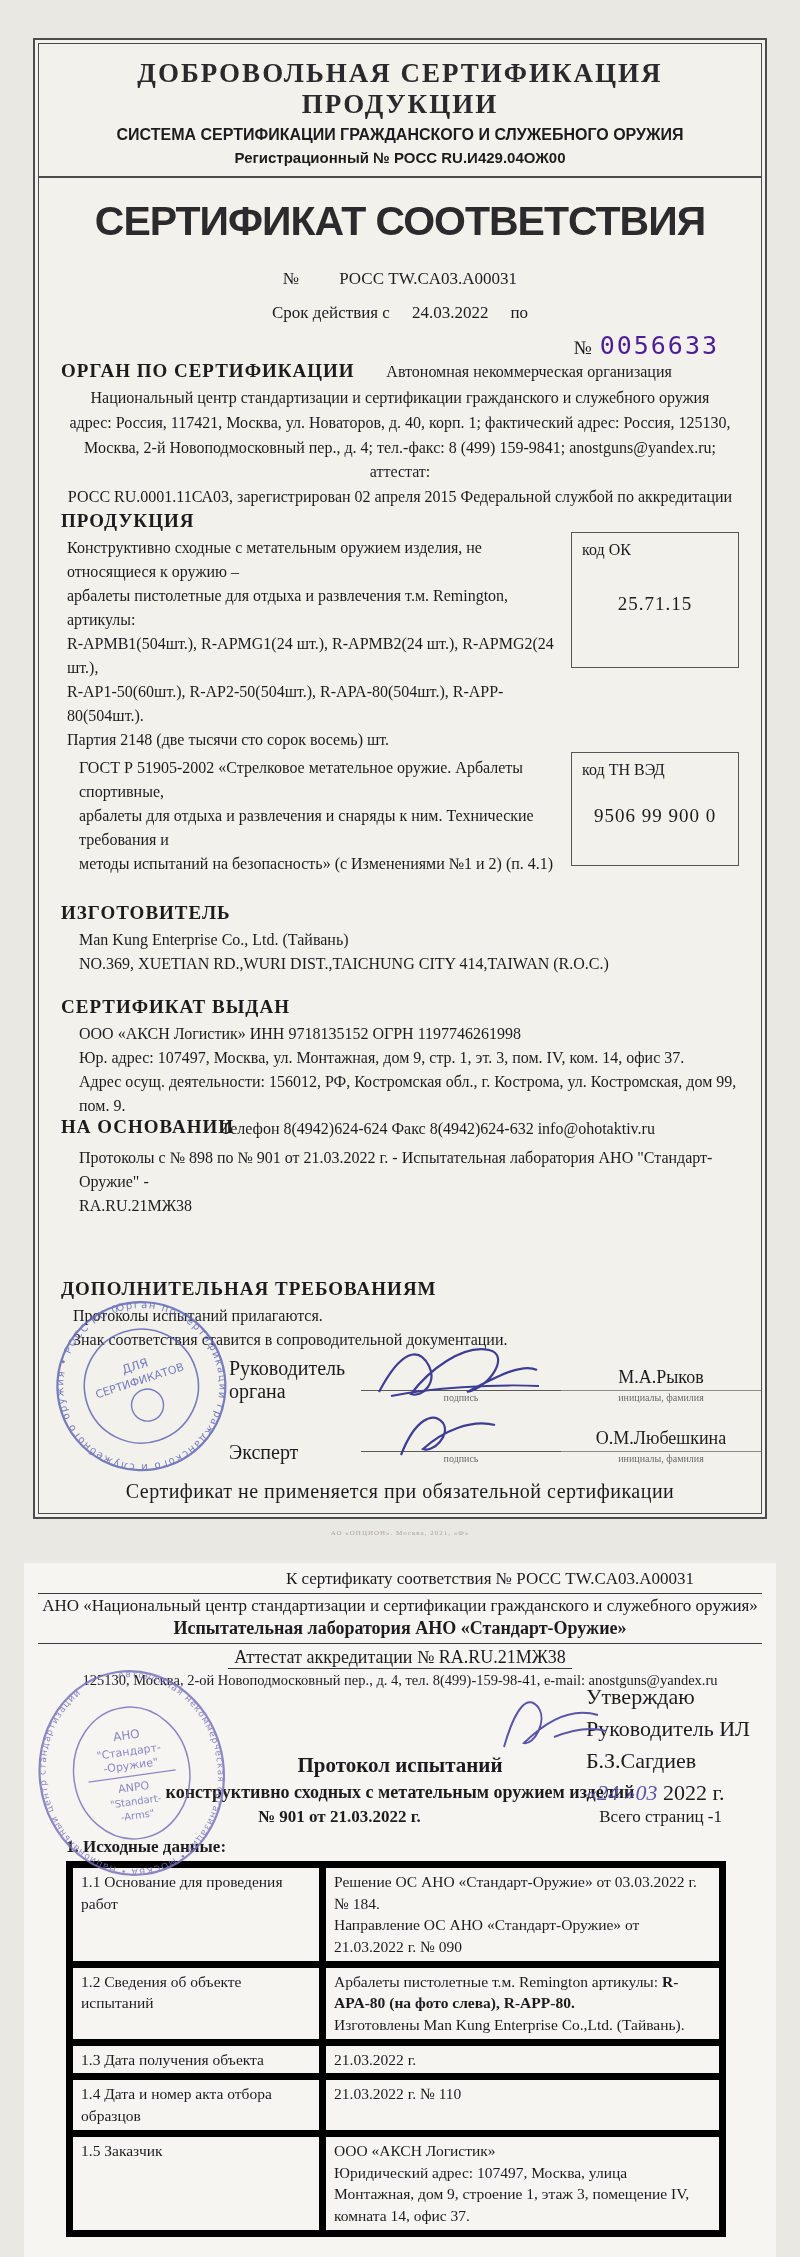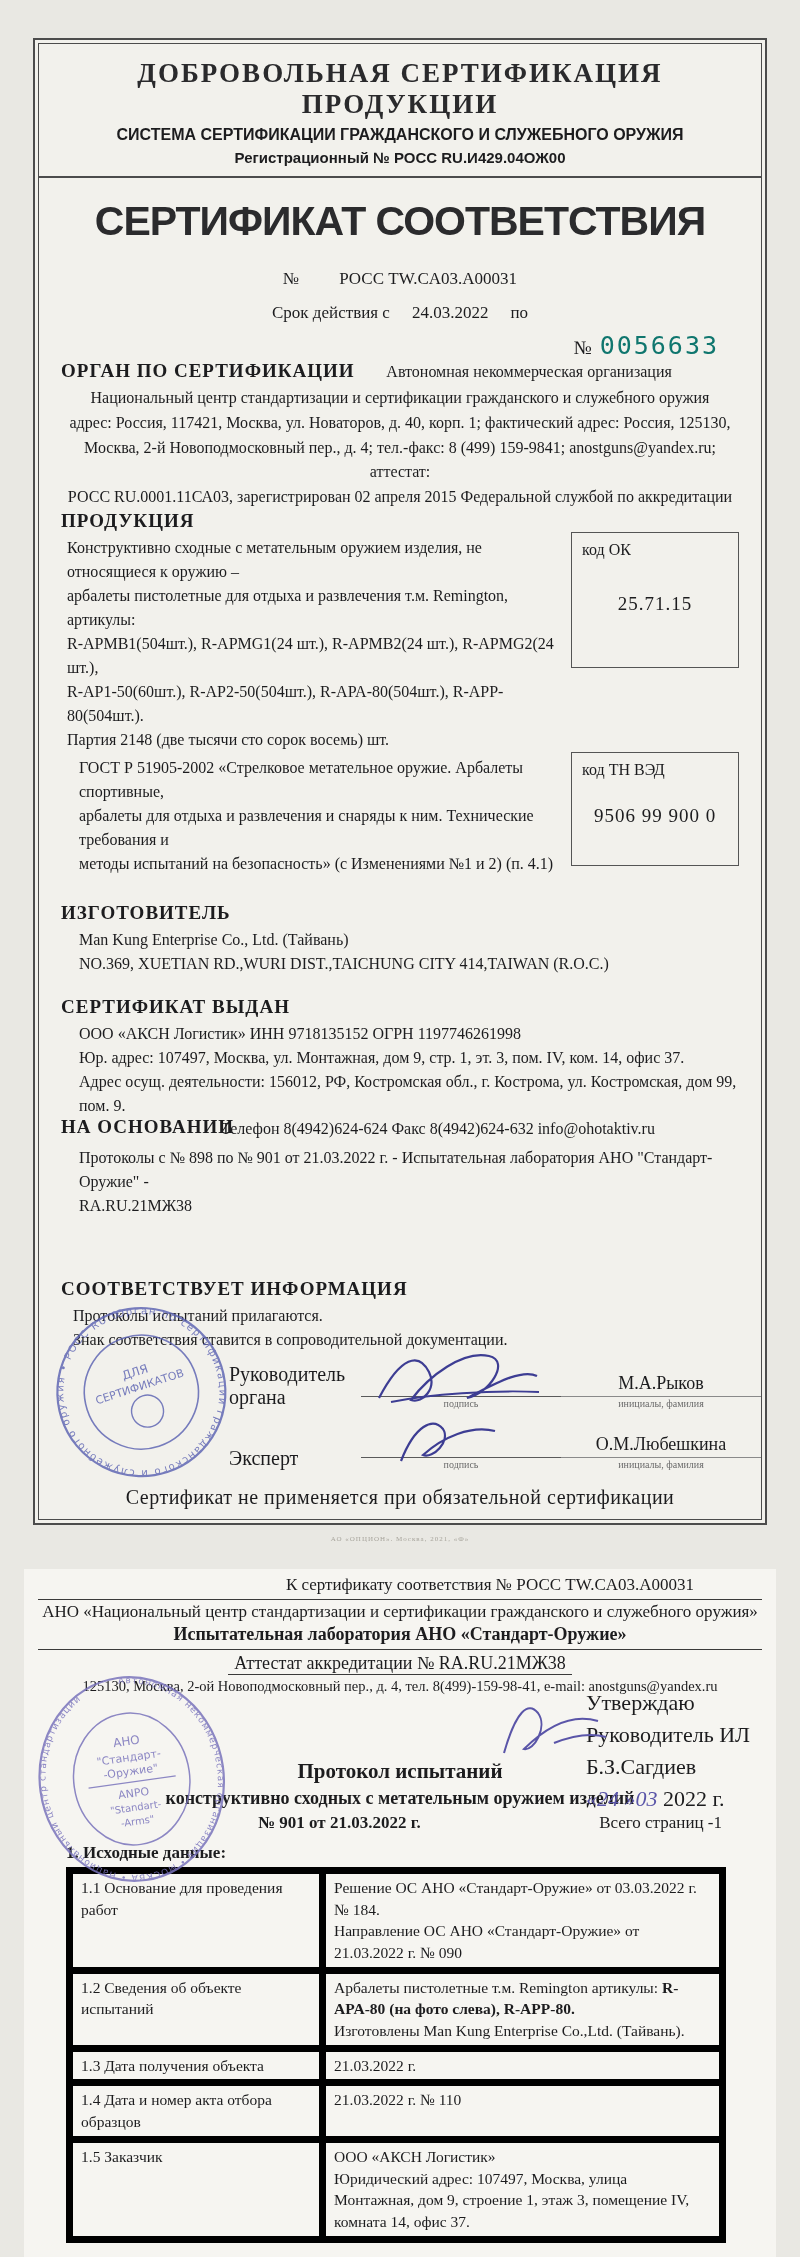--- a/index.html
+++ b/index.html
@@ -10,33 +10,33 @@
   .cert-inner{border:1px solid #4c4c4c;padding:0 0 10px 0;position:relative;}
   .cert-top{padding:14px 10px 10px;border-bottom:2px solid #4c4c4c;text-align:center;}
   .cert-top-line1{font-family:"Liberation Serif",serif;font-weight:bold;font-size:27px;letter-spacing:2px;color:#2a2a2c;}
   .cert-top-line2{font-family:"Liberation Sans",sans-serif;font-weight:bold;font-size:16px;margin-top:6px;}
   .cert-top-line3{font-family:"Liberation Sans",sans-serif;font-weight:bold;font-size:15px;margin-top:5px;}
   .cert-title{font-family:"Liberation Sans",sans-serif;font-weight:bold;font-size:41px;letter-spacing:-1px;text-align:center;margin-top:20px;color:#2b2b2d;}
   .cert-no-row{display:flex;justify-content:center;gap:40px;font-size:17px;margin-top:24px;}
   .cert-validity{display:flex;justify-content:center;gap:22px;font-size:17px;margin-top:14px;}
   .blank-no{display:flex;justify-content:flex-end;align-items:baseline;gap:8px;padding-right:42px;margin-top:8px;}
   .blank-no .nsign{font-size:19px;}
-  .blank-no .digits{font-family:"DejaVu Sans Mono",monospace;font-size:25px;color:#0f766e;letter-spacing:2px;}
+  .blank-no .digits{font-family:"DejaVu Sans Mono",monospace;font-size:25px;color:#4c1d95;letter-spacing:2px;}
   .sec{padding:0 22px;position:relative;}
   .sec-heading{font-weight:bold;font-size:19px;letter-spacing:1px;}
   .sec-sub{font-size:16px;font-weight:normal;letter-spacing:0;margin-left:26px;}
   .center-lines{text-align:center;font-size:16px;line-height:1.55;margin-top:4px;}
   .twocol{display:grid;grid-template-columns:1fr 168px;column-gap:14px;align-items:start;}
   .body-lines{font-size:16px;line-height:1.5;margin-top:4px;padding-left:6px;}
   .code-box{border:1px solid #555;min-height:118px;padding:8px 10px;font-size:16px;background:transparent;}
   .code-box .cb-label{font-size:16px;}
   .code-box .cb-value{text-align:center;font-size:19px;margin-top:34px;letter-spacing:1px;}
   .phone-row{font-size:16px;padding-left:160px;margin-top:2px;}
   .overlap-heading{position:absolute;left:22px;top:-4px;font-weight:bold;font-size:19px;letter-spacing:1px;}
-  .sig-block{display:grid;grid-template-columns:300px 200px 200px;align-items:end;margin-top:6px;padding:0 22px;}
+  .sig-block{display:grid;grid-template-columns:300px 200px 200px;align-items:end;padding:0 22px;}
   .sig-label{font-size:20px;}
   .sig-line{border-bottom:1px solid #5a5a5a;position:relative;height:38px;}
   .sig-caption{font-size:10px;color:#6b6b6b;text-align:center;margin-top:1px;}
   .sig-name{font-size:18px;text-align:center;border-bottom:1px solid #8a8a8a;padding-bottom:2px;}
   .cert-footer{font-size:20px;text-align:center;margin-top:16px;letter-spacing:.5px;}
   .print-note{text-align:center;font-size:7px;color:#a7a49c;margin-top:10px;letter-spacing:1px;}
   .stamp1{position:absolute;left:8px;bottom:28px;opacity:.82;transform:rotate(-18deg);}
   .sig-svg{position:absolute;left:10px;bottom:-12px;}
   
   .proto{width:724px;margin:0 auto;margin-top:26px;background:#f6f5f1;padding:6px 14px 40px;position:relative;}
@@ -155,21 +155,21 @@
   <div class="sec" style="position:relative;margin-top:2px;">
     <div class="overlap-heading">НА ОСНОВАНИИ</div>
     <div class="phone-row">Телефон 8(4942)624-624      Факс 8(4942)624-632       info@ohotaktiv.ru</div>
     <div class="body-lines" style="padding-left:18px;margin-top:8px;">
       <div>Протоколы с  № 898 по № 901 от 21.03.2022 г. - Испытательная лаборатория АНО "Стандарт-Оружие" -</div>
       <div>RA.RU.21МЖ38</div>
     </div>
   </div>
 
   <div class="sec" style="margin-top:60px;">
-    <div class="sec-heading">СООТВЕТСТВУЕТ ИНФОРМАЦИЯ</div>
+    <div class="sec-heading">ДОПОЛНИТЕЛЬНАЯ ТРЕБОВАНИЯМ</div>
     <div class="body-lines" style="padding-left:12px;">
       <div>Протоколы испытаний прилагаются.</div>
       <div>Знак соответствия ставится в сопроводительной документации.</div>
     </div>
   </div>
 
   <div class="stamp1">
     <svg width="190" height="190" viewBox="0 0 190 190">
       <defs>
             <path id="ring1" d="M95,17 a78,78 0 1,1 -0.01,0"></path>

